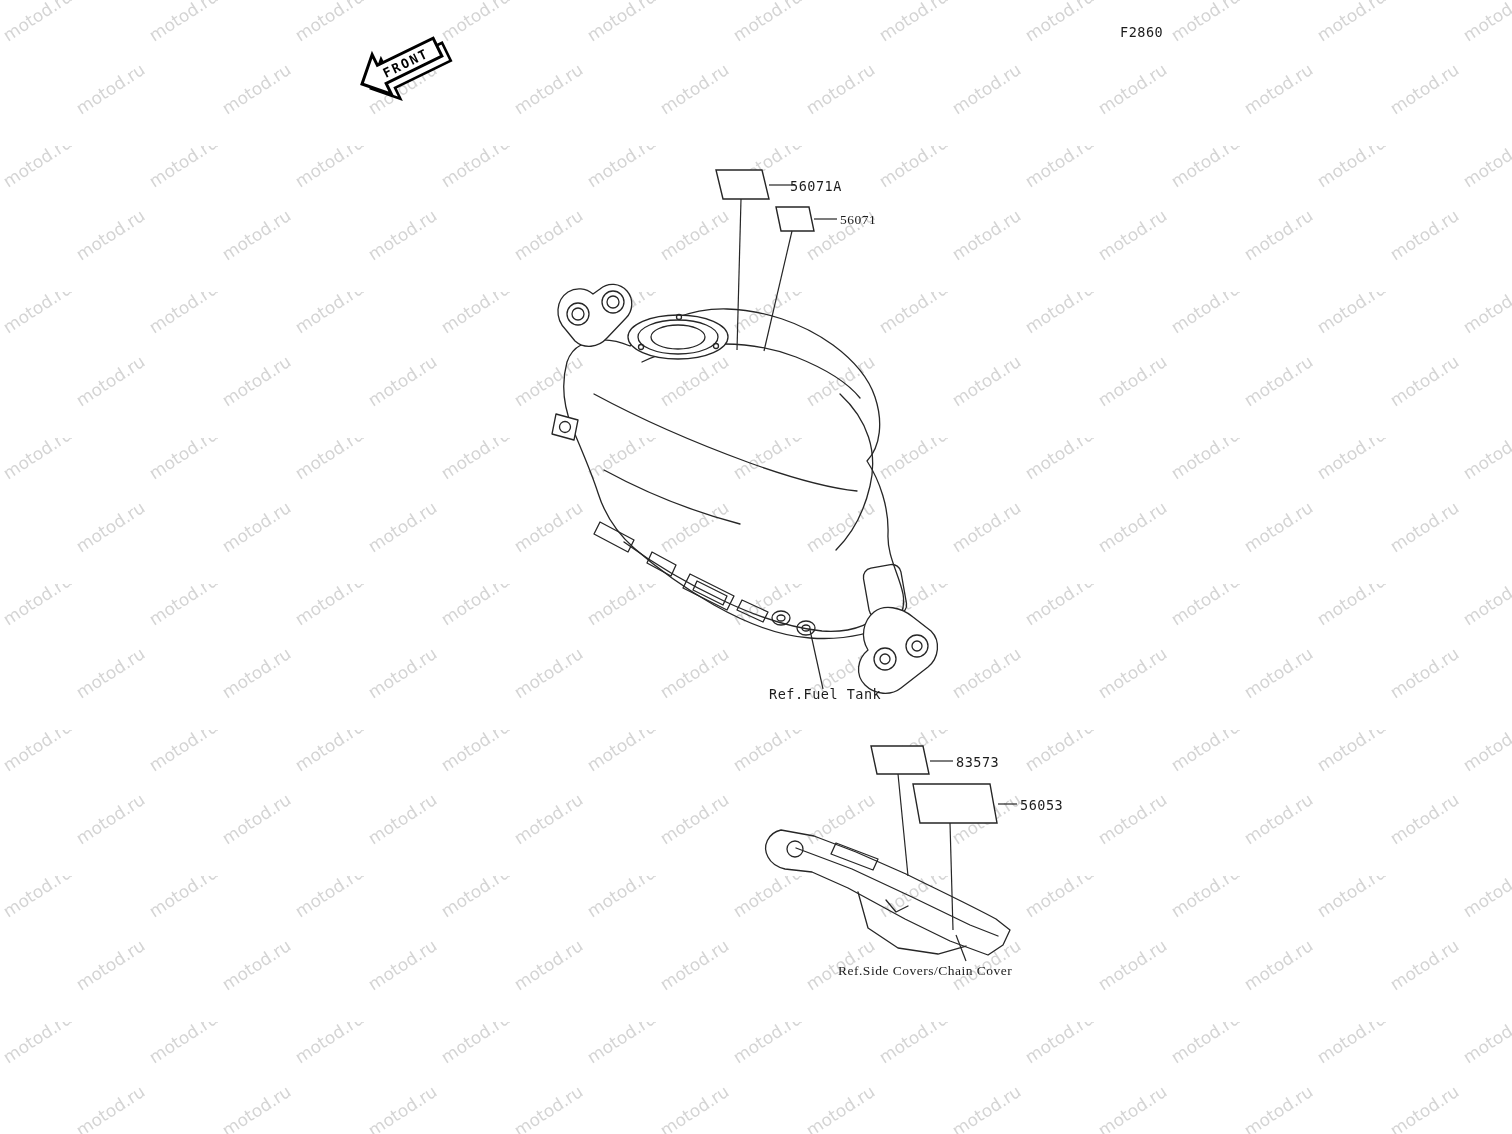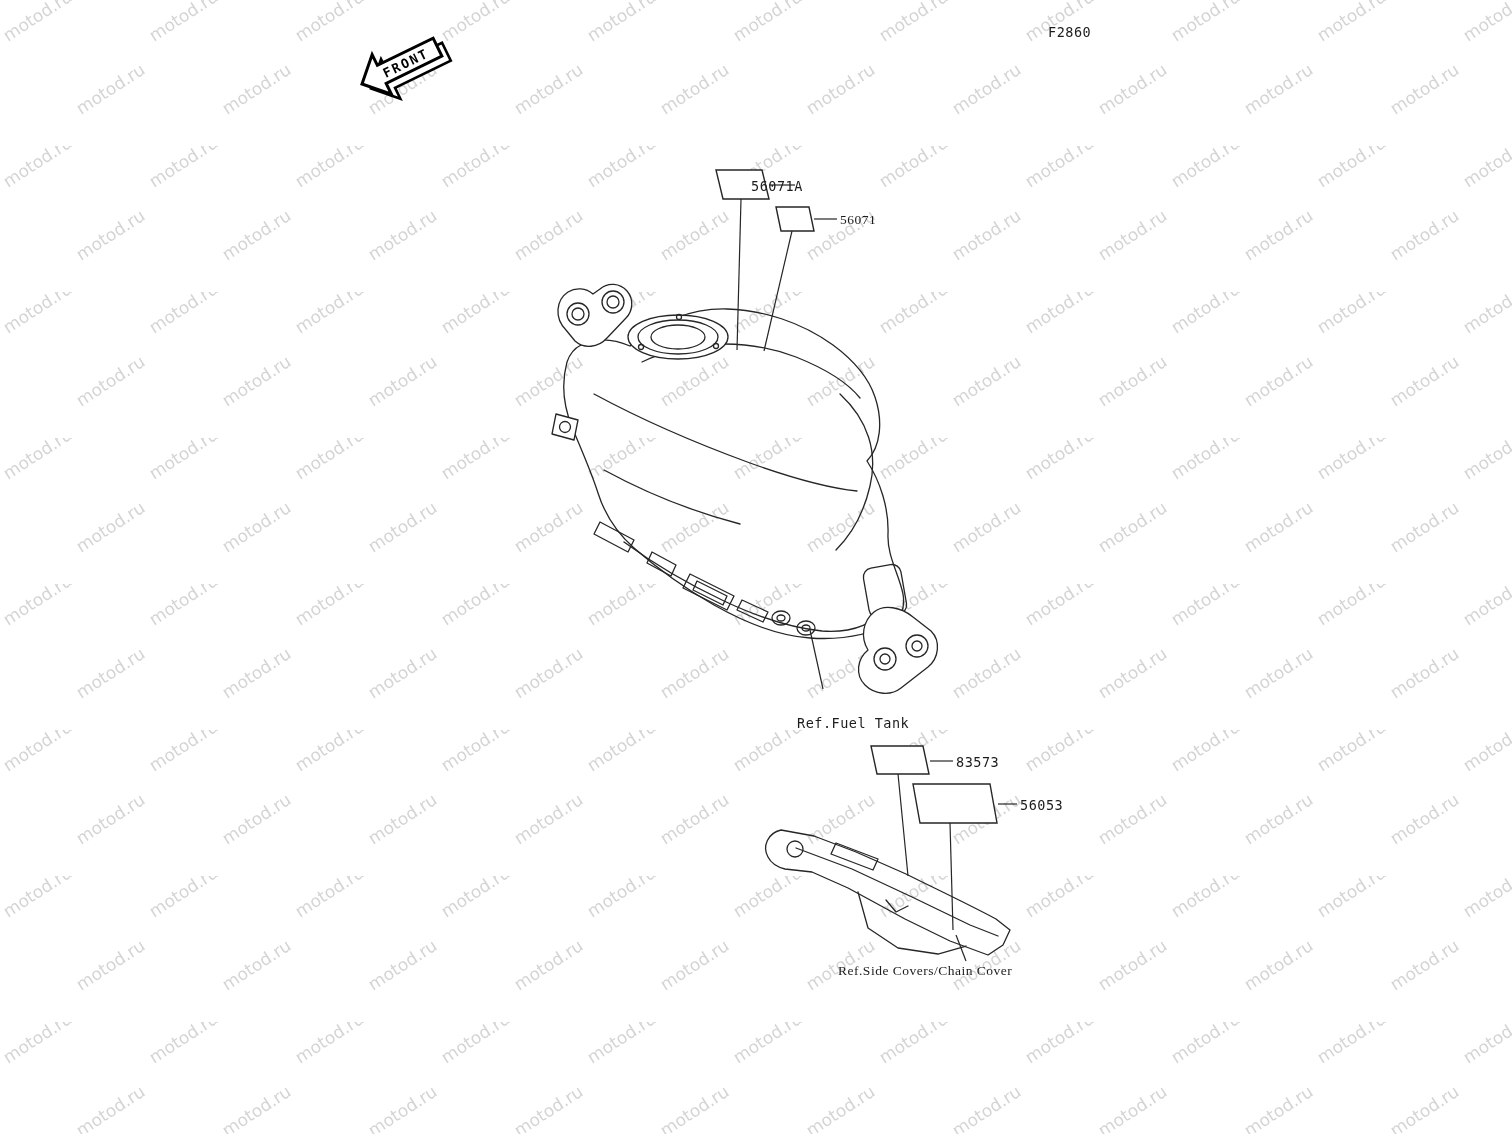--- a/index.html
+++ b/index.html
@@ -6,26 +6,26 @@
   .page{
     position:relative;width:1512px;height:1134px;background:#ffffff;
     overflow:hidden;font-family:"DejaVu Sans Mono",monospace;
   }
   .layer{position:absolute;left:0;top:0;}
   
   .part-number,.ref-label,.figure-code{
     position:absolute;font-size:13.5px;line-height:16px;color:#1c1c1c;
     letter-spacing:.5px;white-space:pre;font-family:"DejaVu Sans Mono",monospace;
   }
-  #fig-code{left:1048px;top:24px;}
-  #pn-56071a{left:751px;top:178px;}
+  #fig-code{left:1120px;top:24px;}
+  #pn-56071a{left:790px;top:178px;}
   #pn-56071{left:840px;top:212px;font-family:Liberation Serif, serif;}
   #pn-56033{left:956px;top:754px;}
   #pn-56053{left:1020px;top:797px;}
-  #ref-fuel-tank{left:769px;top:715px;margin-left:28px;}
+  #ref-fuel-tank{left:769px;top:686px;}
   #ref-chain-cover{left:838px;top:963px;font-family:Liberation Serif, serif;}
   
   .wm-text{font-family:"DejaVu Sans",sans-serif;font-size:17px;fill:#d4d4d4;}
   
   .line-art{stroke:#262626;stroke-width:1.3;fill:none;stroke-linecap:round;stroke-linejoin:round;}
   .line-art .filled{fill:#ffffff;}
   .label-box{fill:#ffffff;stroke:#262626;stroke-width:1.4;}
   .leader{stroke:#262626;stroke-width:1.2;fill:none;}
   
   .front-arrow-shadow{fill:#ffffff;stroke:#000000;stroke-width:2.6;}

